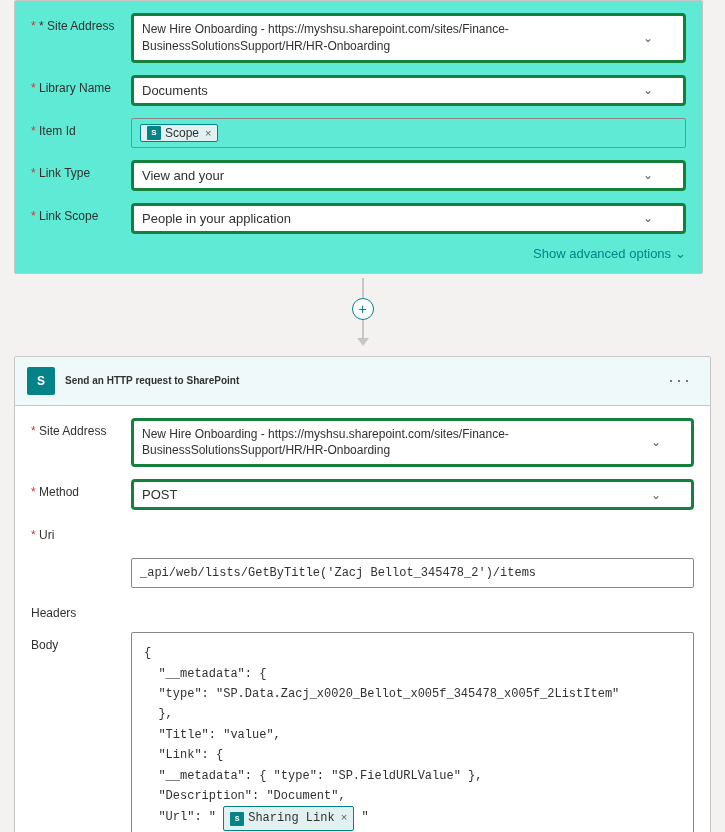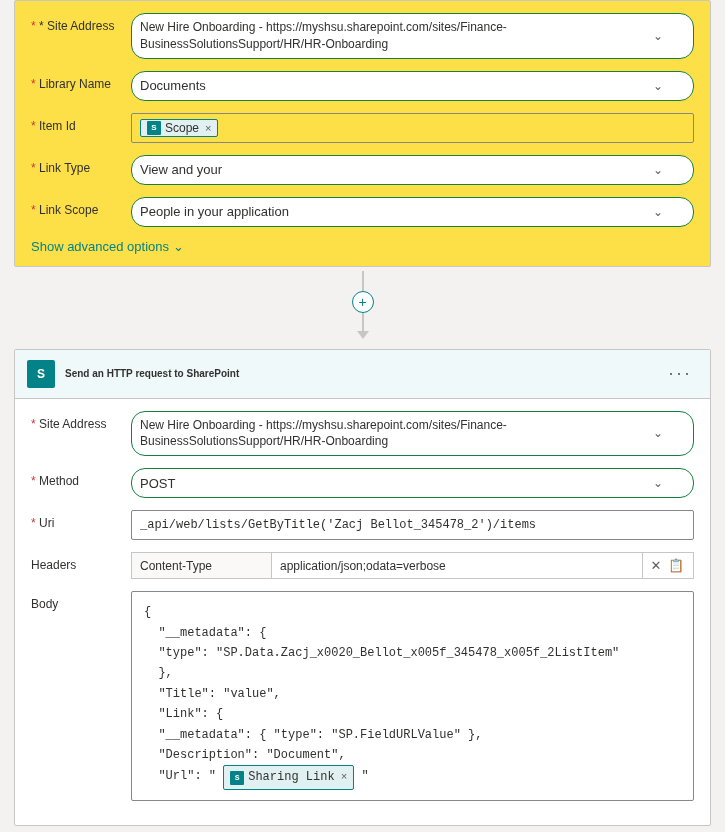--- a/index.html
+++ b/index.html
@@ -78,22 +78,22 @@
     .form-label .required {
       color: #d13438;
     }
 
     .form-field {
       flex: 1;
     }
 
     .select-field {
       width: 100%;
-      border: 1px solid #15803d;
-      border-radius: 14px;
+      border: 3px solid #15803d;
+      border-radius: 4px;
       padding: 5px 30px 5px 8px;
       background: white;
       font-size: 13px;
       color: #323130;
       cursor: pointer;
       position: relative;
       display: flex;
       align-items: center;
       justify-content: space-between;
       min-height: 30px;
@@ -149,20 +149,21 @@
     }
 
     .show-advanced {
       color: #038387;
       font-size: 13px;
       cursor: pointer;
       display: flex;
       align-items: center;
       gap: 4px;
       margin-top: 4px;
+      justify-content: flex-end;
     }
 
     .connector-line {
       display: flex;
       flex-direction: column;
       align-items: center;
       margin: 4px 0;
     }
 
     .connector-line .line {
@@ -199,20 +200,21 @@
       width: 100%;
       border: 1px solid #8a8886;
       border-radius: 2px;
       padding: 5px 8px;
       font-size: 12px;
       color: #323130;
       min-height: 30px;
       display: flex;
       align-items: center;
       font-family: 'Courier New', monospace;
+      margin-top: 36px;
     }
 
     .headers-table {
       width: 100%;
       border: 1px solid #c8c6c4;
       border-collapse: collapse;
     }
 
     .headers-table td {
       border: 1px solid #c8c6c4;
@@ -268,24 +270,24 @@
     .body-field .line {
       display: block;
     }
 
     .first-card-body {
       padding: 12px 16px;
     }
 
     
     .partial-card {
-      background: #fde047;
+      background: #5eead4;
       border: 1px solid #c8c6c4;
       border-radius: 2px;
-      margin: 0 14px 0 14px;
+      margin: 0 22px 0 14px;
     }
   </style>
 </head>
 <body>
 
 <div class="partial-card">
   <div class="first-card-body">
 
     <div class="form-row">
       <div class="form-label">
@@ -411,28 +413,20 @@
           <span>_api/web/lists/GetByTitle('Zacj Bellot_345478_2')/items</span>
         </div>
       </div>
     </div>
 
     <div class="form-row">
       <div class="form-label">Headers</div>
       <div class="form-field">
         <table class="headers-table">
           <tbody>
-          <tr>
-            <td class="key-col">Content-Type</td>
-            <td class="val-col">application/json;odata=verbose</td>
-            <td class="action-col">
-              <span class="x-btn">✕</span>
-              <span class="copy-btn">📋</span>
-            </td>
-          </tr>
         </tbody>
           </table>
       </div>
     </div>
 
     <div class="form-row">
       <div class="form-label">Body</div>
       <div class="form-field">
         <div class="body-field">
           <span class="line">{</span>

